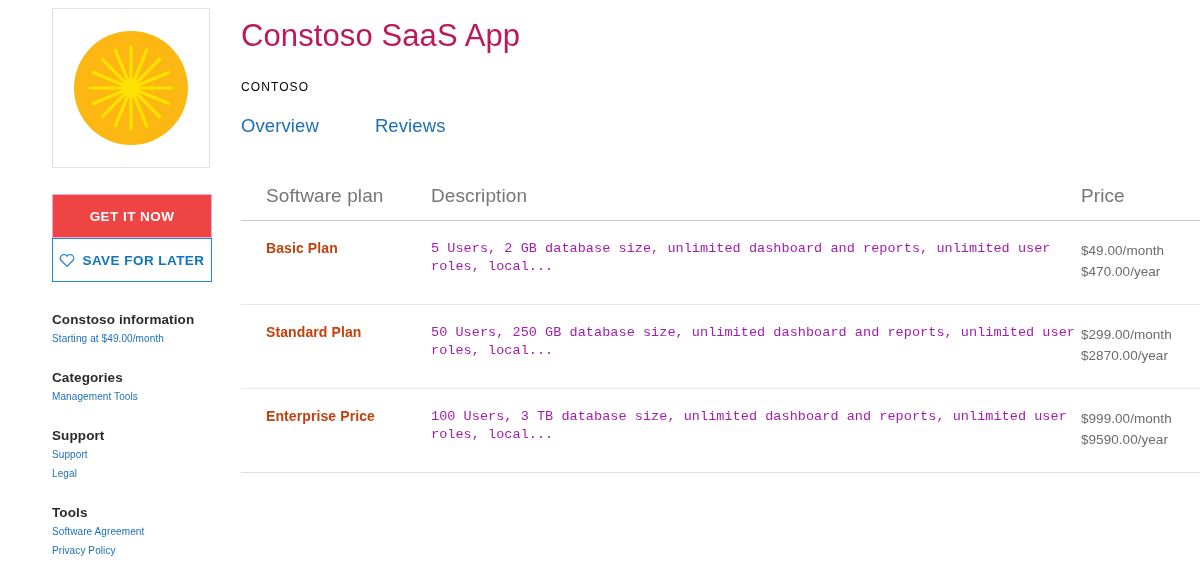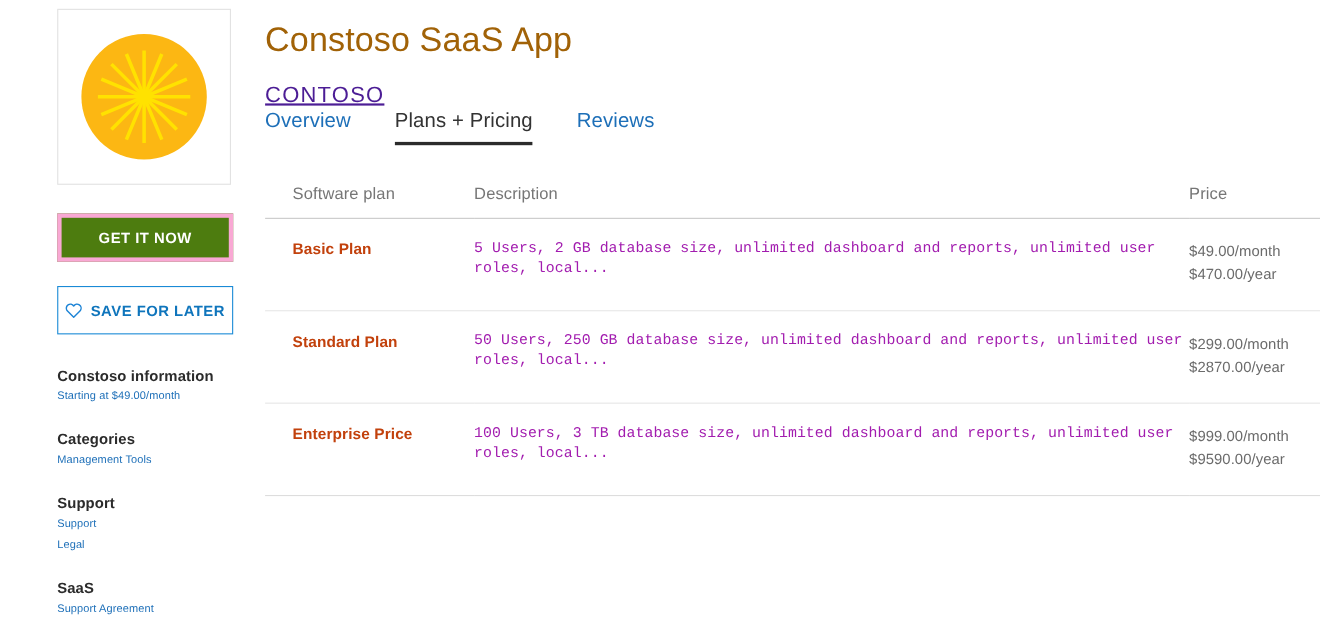--- a/index.html
+++ b/index.html
@@ -44,27 +44,26 @@
     align-items: center;
     justify-content: center;
     font-size: 13.5px;
     font-weight: 600;
     letter-spacing: 0.45px;
     cursor: pointer;
     user-select: none;
   }
   #get-it-now-button {
     margin-top: 26px;
-    background: #4d7c0f;
+    background: #ef4444;
     color: #ffffff;
-    border: 4px solid #f9a8d4;
+    border: 1px solid #f9a8d4;
     text-align: center;
   }
   #save-for-later-button {
-    margin-top: 22px;
     background: #ffffff;
     color: #0f75bc;
     border: 1px solid #1a8ad6;
     gap: 7px;
   }
   #heart-icon { display: block; }
 
   .info-block { margin-top: 20px; }
   .info-block.first { margin-top: 28px; }
   .info-title {
@@ -88,39 +87,39 @@
   #main-col {
     position: absolute;
     left: 241px;
     top: 0;
     right: 0;
   }
 
   #page-title {
     font-size: 31px;
     font-weight: 300;
-    color: #a16207;
+    color: #be185d;
     letter-spacing: 0.1px;
     line-height: 38px;
     margin-top: 17px;
   }
   #publisher-name {
-    font-size: 20px;
+    font-size: 12px;
     font-weight: 300;
-    color: #4c1d95;
+    color: #000000;
     letter-spacing: 1.1px;
     line-height: 22px;
     margin-top: 2px;
-    text-decoration: underline;
   }
 
   #tabstrip {
+    margin-top: 17px;
     display: flex;
     align-items: flex-start;
-    gap: 0;
+    gap: 16px;
   }
   .tab {
     font-size: 18.5px;
     font-weight: 300;
     color: #1d6fb8;
     padding: 0 0 12px 0;
     margin-right: 40px;
     cursor: pointer;
     position: relative;
     letter-spacing: 0.1px;
@@ -140,21 +139,21 @@
 
   
   #plans-table {
     margin-top: 36px;
     width: 959px;
     border-collapse: collapse;
     table-layout: fixed;
   }
   #plans-table th {
     text-align: left;
-    font-size: 15px;
+    font-size: 19px;
     font-weight: normal;
     color: #767676;
     padding: 0 0 13px 0;
     border-bottom: 1px solid #c9c9c9;
     letter-spacing: 0.1px;
   }
   #plans-table td {
     padding: 19px 0 22px 0;
     vertical-align: top;
     border-bottom: 1px solid #e6e6e6;
@@ -239,35 +238,34 @@
     <a class="info-link">Management Tools</a>
   </div>
 
   <div class="info-block">
     <div class="info-title">Support</div>
     <a class="info-link">Support</a>
     <a class="info-link">Legal</a>
   </div>
 
   <div class="info-block">
-    <div class="info-title">SaaS</div>
-    <a class="info-link">Support Agreement</a>
+    <div class="info-title">Tools</div>
+    <a class="info-link">Software Agreement</a>
     <a class="info-link">Privacy Policy</a>
   </div>
 
 </div>
 
 <div id="main-col">
 
   <h1 id="page-title">Constoso SaaS App</h1>
   <div id="publisher-name">CONTOSO</div>
 
   <div id="tabstrip">
     <div class="tab">Overview</div>
-    <div class="tab active">Plans + Pricing</div>
     <div class="tab">Reviews</div>
   </div>
 
   <table id="plans-table">
     <thead>
       <tr>
         <th class="col-plan">Software plan</th>
         <th class="col-desc">Description</th>
         <th class="col-price">Price</th>
       </tr>

